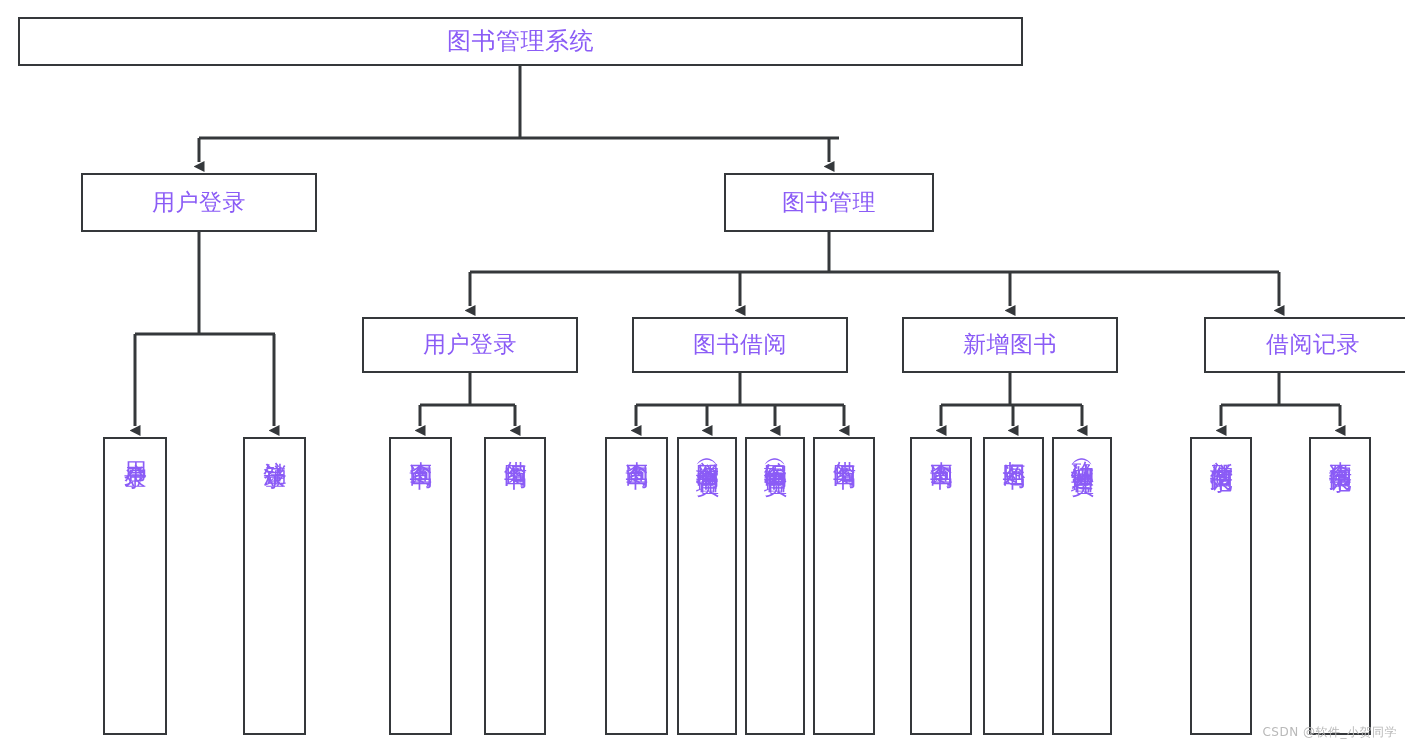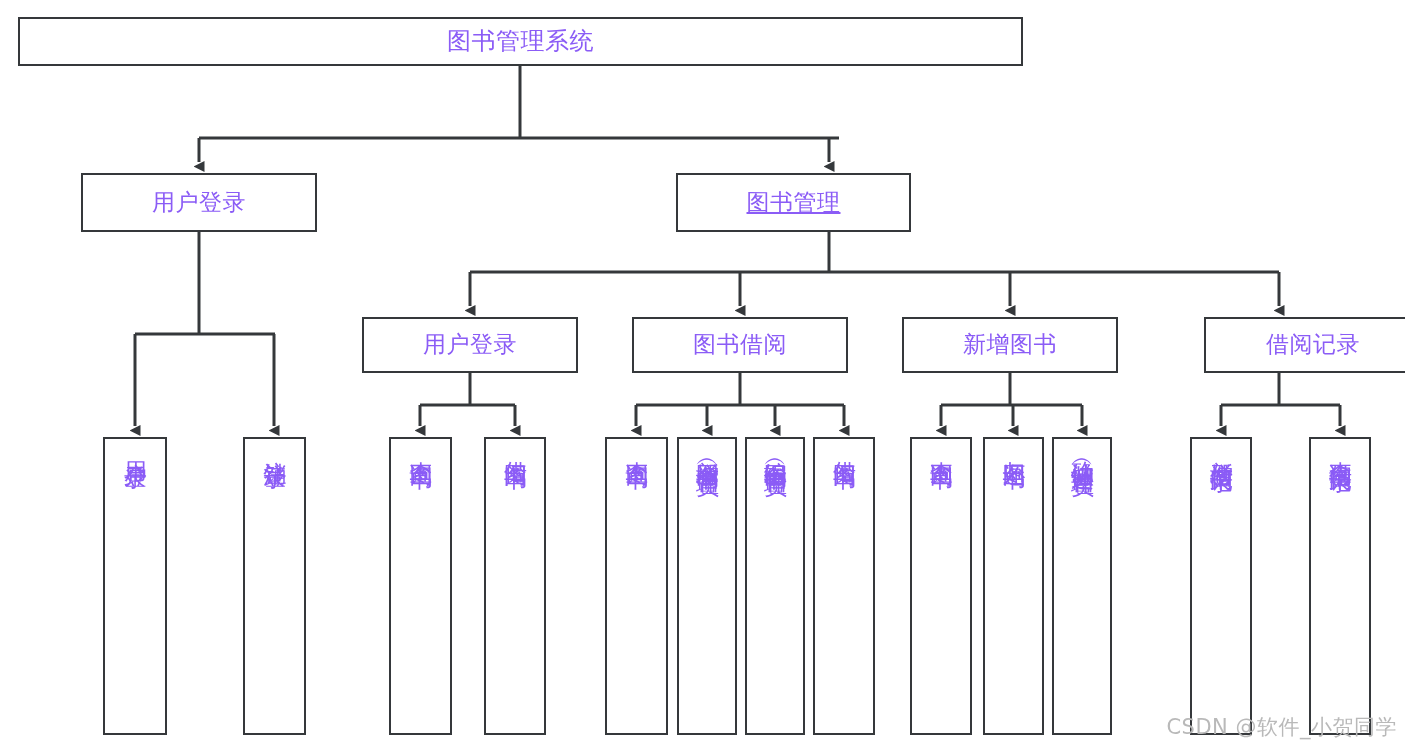--- a/index.html
+++ b/index.html
@@ -52,21 +52,21 @@
     font-size: 23px;
     line-height: 1.12;
     letter-spacing: 2px;
     white-space: nowrap;
     text-align: center;
   }
   .watermark {
     position: absolute;
     right: 8px;
     bottom: 6px;
-    font-size: 21px;
+    font-size: 12px;
     color: #b9b9b9;
     letter-spacing: 0.5px;
     white-space: nowrap;
     pointer-events: none;
   }
 </style>
 </head>
 <body>
 
 <div id="canvas">
@@ -117,21 +117,21 @@
       <path d="M1279,373 L1279,405"></path>
       <path d="M1221,405 L1340,405"></path>
       <path d="M1221,405 L1221,426" marker-end="url(#arrow)"></path>
       <path d="M1340,405 L1340,426" marker-end="url(#arrow)"></path>
     </g>
   </svg>
 
   <div class="node node-h node-root" style="left: 18px; top: 17px; width: 1005px; height: 49px;">图书管理系统</div>
 
   <div class="node node-h" style="left: 81px; top: 173px; width: 236px; height: 59px;">用户登录</div>
-  <div class="node node-h" style="left: 676px; top: 173px; width: 235px; height: 59px; text-decoration: underline;">图书管理</div>
+  <div class="node node-h" style="left: 724px; top: 173px; width: 210px; height: 59px;">图书管理</div>
 
   <div class="node node-h" style="left: 362px; top: 317px; width: 216px; height: 56px;">用户登录</div>
   <div class="node node-h" style="left: 632px; top: 317px; width: 216px; height: 56px;">图书借阅</div>
   <div class="node node-h" style="left: 902px; top: 317px; width: 216px; height: 56px;">新增图书</div>
   <div class="node node-h" style="left: 1204px; top: 317px; width: 218px; height: 56px;">借阅记录</div>
 
   <div class="node node-v" style="left: 103px; top: 437px; width: 64px; height: 298px;">
     <span class="vlabel">用户登录</span>
   </div>
   <div class="node node-v" style="left: 243px; top: 437px; width: 63px; height: 298px;">

